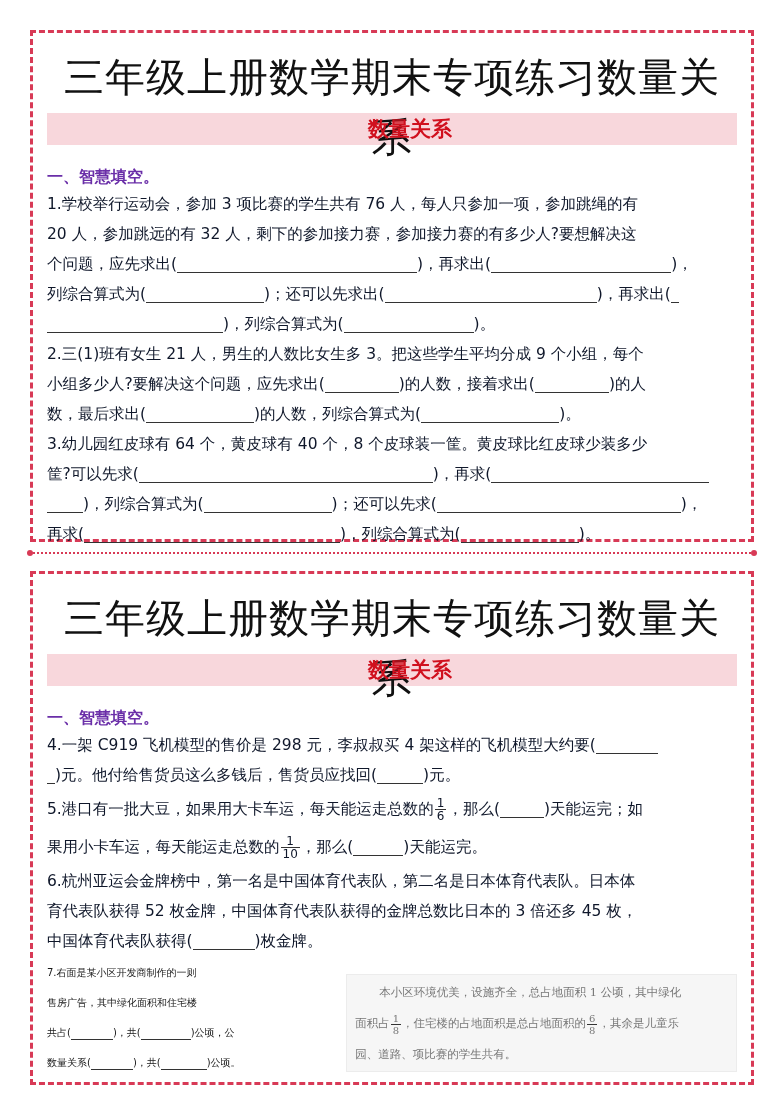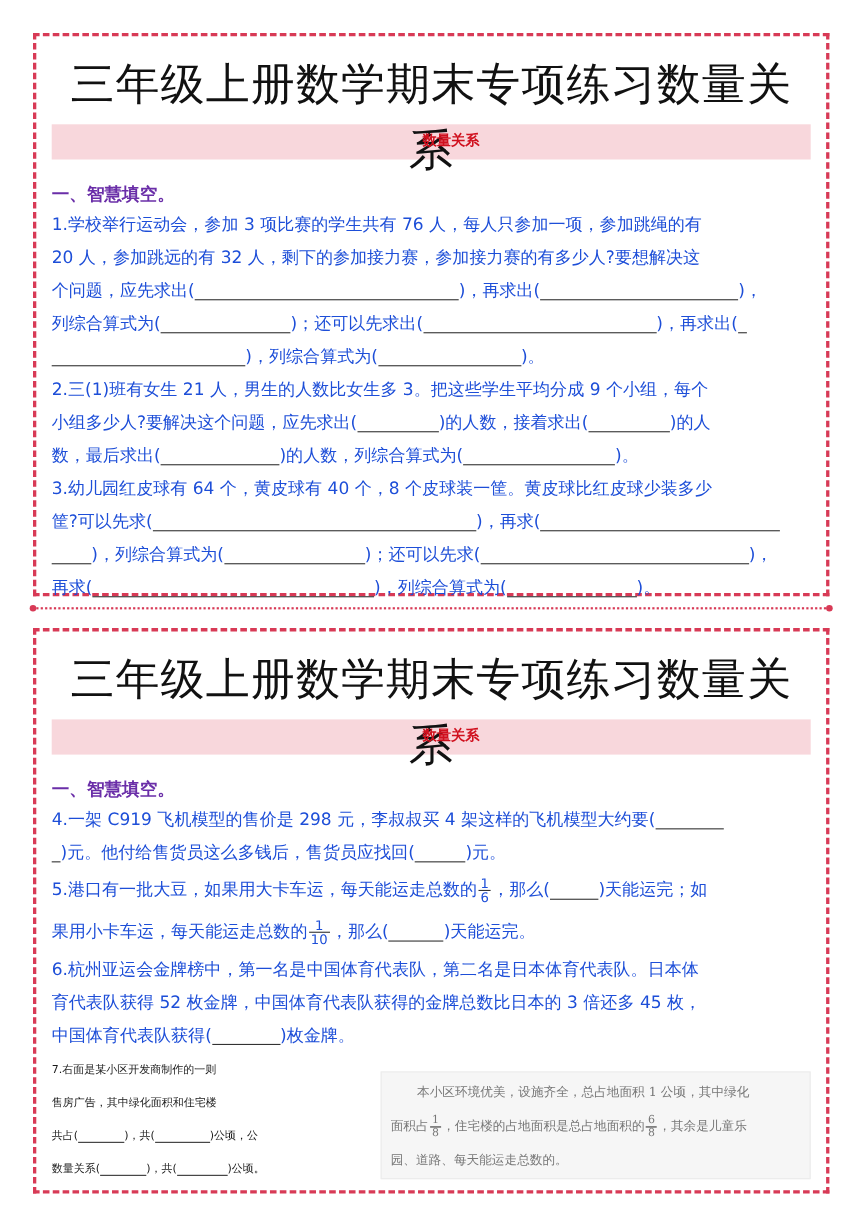--- a/index.html
+++ b/index.html
@@ -26,37 +26,37 @@
     height: 60px;
     line-height: 60px;
     margin-top: 4px;
   }
   .banner {
     margin-top: 6px;
     height: 32px;
     background: #f8d7dc;
     color: #d0101e;
     text-align: center;
-    font-size: 13px;
+    font-size: 21px;
     font-weight: bold;
     line-height: 32px;
     padding-left: 36px;
   }
   .section {
     color: #6a2ea8;
     font-size: 16px;
     font-weight: bold;
     margin-top: 20px;
     height: 24px;
     line-height: 24px;
   }
   .q {
     font-size: 15.5px;
     line-height: 30px;
-    color: #1d4ed8;
+    color: #0f172a;
     text-align: justify;
   }
   .q p { margin: 0; }
   .blank {
     display: inline-block;
     border-bottom: 1px solid #333;
     height: 18px;
     vertical-align: -4px;
   }
   .frac {
@@ -186,16 +186,16 @@
       </p>
       <p>
         <span>数量关系(</span><span class="blank" style="width:42px"></span><span>)，共(</span><span class="blank" style="width:46px"></span><span>)公顷。</span>
       </p>
     </div>
     <div class="ad-box">
       <p class="indent">本小区环境优美，设施齐全，总占地面积 1 公顷，其中绿化</p>
       <p>
         <span>面积占</span><span class="frac"><span class="num">1</span><span class="den">8</span></span><span>，住宅楼的占地面积是总占地面积的</span><span class="frac"><span class="num">6</span><span class="den">8</span></span><span>，其余是儿童乐</span>
       </p>
-      <p>园、道路、每天能运走总数的。</p>
+      <p>园、道路、项比赛的学生共有。</p>
     </div>
   </div>
 </div>
 
 </body></html>

